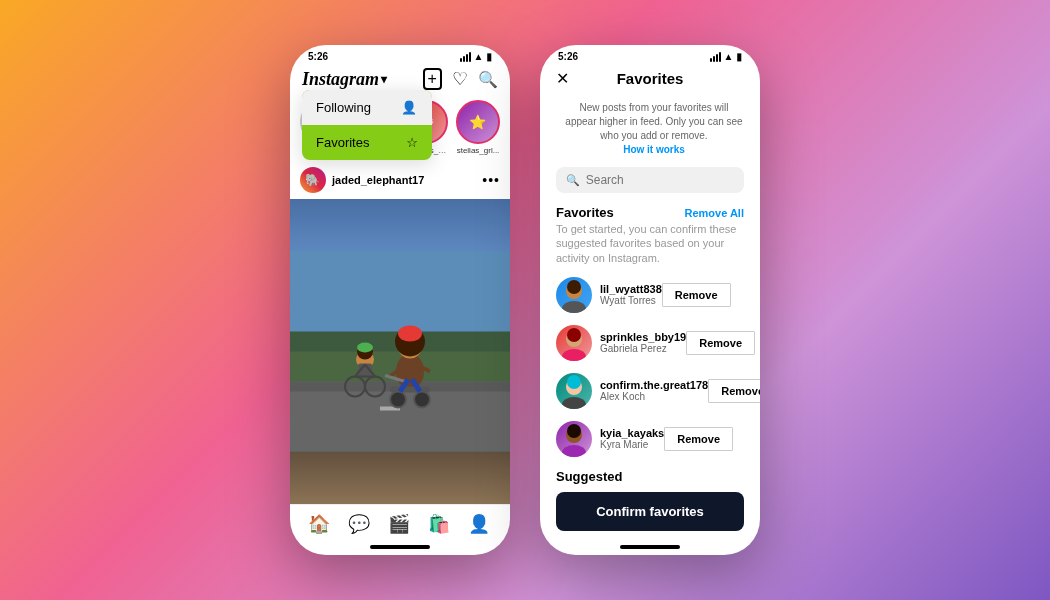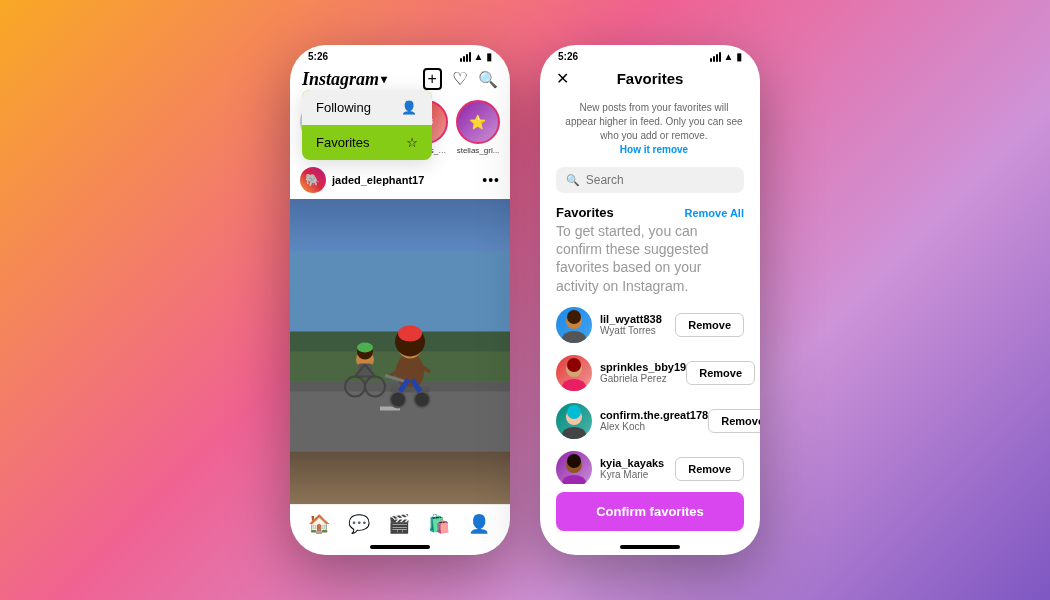--- a/index.html
+++ b/index.html
@@ -258,30 +258,29 @@
       font-size: 13px;
       font-weight: 600;
     }
     .section-action {
       font-size: 11px;
       color: #0095f6;
       font-weight: 600;
       cursor: pointer;
     }
     .section-desc {
-      font-size: 14px;
+      font-size: 11px;
       color: #999;
       margin-bottom: 6px;
       line-height: 1.3;
     }
 
     .user-row {
       display: flex;
       align-items: center;
-      justify-content: space-between;
       padding: 6px 0;
     }
     .user-info {
       display: flex;
       align-items: center;
       gap: 8px;
     }
     .user-avatar {
       width: 36px;
       height: 36px;
@@ -295,30 +294,30 @@
       font-weight: 600;
     }
     .user-name {
       font-size: 10px;
       color: #666;
     }
 
     .btn-remove {
       border: 1px solid #ccc;
       background: #fff;
-      border-radius: 6px;
+      border-radius: 1px;
       padding: 5px 12px;
       font-size: 11px;
       font-weight: 600;
       cursor: pointer;
     }
 
     .confirm-btn {
       margin: 8px 16px;
-      background: #d946ef;
+      background: #0f172a;
       color: #fff;
       border: none;
       border-radius: 8px;
       padding: 12px;
       font-size: 13px;
       font-weight: 600;
       cursor: pointer;
       width: calc(100% - 32px);
       flex-shrink: 0;
     }
@@ -493,21 +492,21 @@
   </div>
 
   <div class="phone2-header">
     <span class="close-btn">✕</span>
     <span class="phone2-title">Favorites</span>
   </div>
 
   <div class="favorites-info">
     <span>New posts from your favorites will appear higher in feed.
 Only you can see who you add or remove.</span><br>
-    <a>How it remove</a>
+    <a>How it works</a>
   </div>
 
   <div class="search-bar">
     <span style="font-size:11px; color:#999;">🔍</span>
     <input type="text" readonly="" placeholder="Search" style="">
   </div>
 
   <div class="favorites-section">
 
     <div class="section-header">

